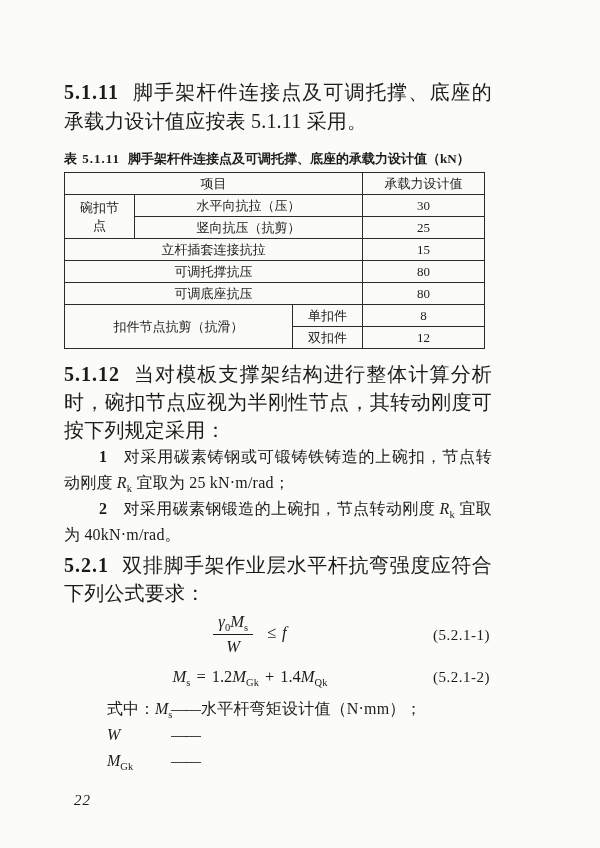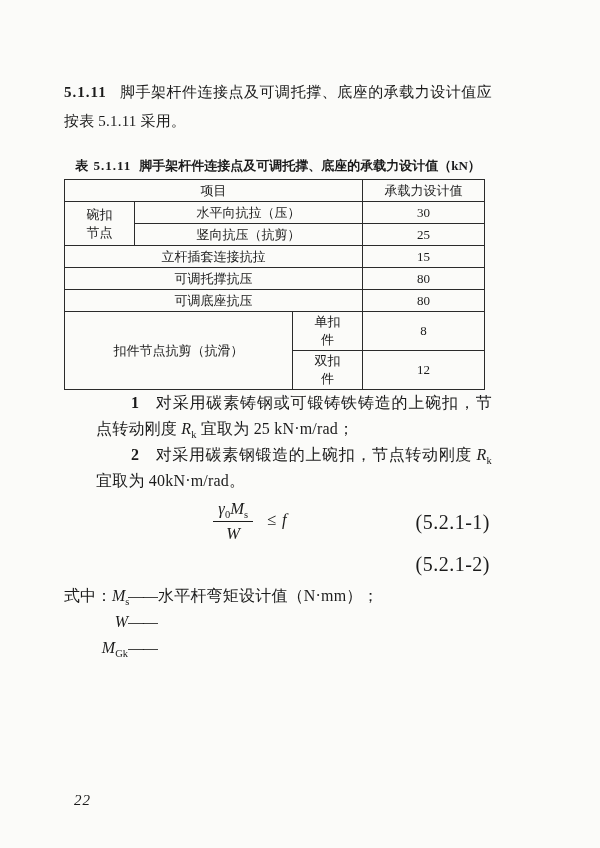--- a/index.html
+++ b/index.html
@@ -4,57 +4,57 @@
 <style>
   * { margin:0; padding:0; box-sizing:border-box; }
   html,body { background:#e8e8e6; }
   .page {
     position:relative; width:600px; height:848px; margin:0 auto;
     background:#fbfbf9; color:#1b1b1b; overflow:hidden;
     font-family:"Liberation Serif","DejaVu Serif",serif;
   }
   .content { position:absolute; left:64px; top:78px; width:428px; }
 
-  .para { font-size:15px; line-height:29px; text-align:justify; letter-spacing:0.2px; }
+  .para { font-size:20px; line-height:29px; text-align:justify; letter-spacing:0.2px; }
   .para .sec-num { font-weight:bold; margin-right:13px; letter-spacing:1px; }
   .tight { line-height:28px; margin-top:11px; }
 
-  .caption { margin-top:21px; text-align:center; font-weight:bold; font-size:13px; line-height:18px; }
+  .caption { margin-top:14px; text-align:left; font-weight:bold; font-size:13px; line-height:18px; }
   .caption .cap-label { letter-spacing:1px; margin-right:8px; }
 
   table.data { border-collapse:collapse; width:420px; margin-top:4px; font-size:13px; table-layout:fixed; }
-  table.data td { border:1px solid #2b2b2b; text-align:center; vertical-align:middle; height:22px; padding:1px 17px; }
+  table.data td { border:1px solid #2b2b2b; text-align:center; vertical-align:middle; height:22px; padding:1px 11px; }
   table.data { border:1.5px solid #222; }
 
   .note { margin-top:8px; font-size:12.5px; line-height:17px; padding-left:11px; }
 
-  .item { font-size:16px; line-height:26px; text-align:justify; text-indent:35px; letter-spacing:0.2px;margin-left:32px; }
+  .item { font-size:16px; line-height:26px; text-align:justify; text-indent:35px; letter-spacing:0.2px; }
   .item .item-num { font-weight:bold; margin-right:16px; }
 
   .sec-head { margin-top:4px; text-align:center; font-weight:bold; font-size:16.5px; line-height:24px; }
   .sec-head .head-num { margin-right:12px; letter-spacing:1px; }
 
   var, .mvar { font-style:italic; font-family:"Liberation Serif","DejaVu Serif",serif; }
   sub { font-size:10.5px; line-height:0; }
   sup { font-size:10.5px; line-height:0; }
 
   .equation { position:relative; margin-top:2px; text-align:center; font-size:16.5px; min-height:26px; }
   .equation .math { display:inline-block; transform:translateX(-28px); }
-  .equation .eq-label { position:absolute; right:2px; top:50%; transform:translateY(-50%); font-size:20px; letter-spacing:0.5px; }
+  .equation .eq-label { position:absolute; right:2px; top:50%; transform:translateY(-50%); font-size:15px; letter-spacing:0.5px; }
   .eq-frac { display:inline-block; vertical-align:middle; text-align:center; margin-right:8px; }
   .eq-frac .frac-num { display:block; padding:0 5px 2px 5px; border-bottom:1.4px solid #1b1b1b; line-height:21px;text-align:right; }
   .eq-frac .frac-den { display:block; line-height:22px; padding-top:1px; }
   .eq-line { line-height:26px; }
   .rel { margin:0 6px; font-style:normal; }
   .eq1-wrap { margin-top:4px; }
   .eq2-wrap { margin-top:6px; }
 
   .where { margin-top:6px; font-size:16px; }
   .where-row { display:flex; align-items:flex-start; line-height:26px; }
-  .where-lead { flex:none; width:64px; text-align:right; white-space:nowrap; }
+  .where-lead { flex:none; width:64px; text-align:left; white-space:nowrap;margin-left:43px; }
   .where-dash { flex:none; width:30px; overflow:hidden; letter-spacing:-1px; }
   .where-desc { flex:1 1 auto; text-align:justify; letter-spacing:0.2px; }
 
   .page-num { position:absolute; left:74px; top:792px; font-size:15px; font-style:italic; letter-spacing:1px; }
 </style>
 </head>
 <body>
 
 <div class="page">
   <div class="content">
@@ -102,38 +102,41 @@
         <td>8</td>
       </tr>
       <tr>
         <td>双扣件</td>
         <td>12</td>
       </tr>
     </tbody>
       </table>
 
 
+    <p class="para tight"><span class="sec-num">5.1.12</span><span>当对模板支撑架结构进行整体计算分析时，碗扣节点应视为半刚性节点，其转动刚度可按下列规定采用：</span></p>
 
     <p class="item"><span class="item-num">1</span><span>对采用碳素铸钢或可锻铸铁铸造的上碗扣，节点转动刚度 </span><var>R</var><sub>k</sub><span> 宜取为 25 kN·m/rad；</span></p>
 
     <p class="item"><span class="item-num">2</span><span>对采用碳素钢锻造的上碗扣，节点转动刚度 </span><var>R</var><sub>k</sub><span> 宜取为 40kN·m/rad。</span></p>
 
 
+    <p class="para tight" style="margin-top:3px"><span class="sec-num">5.2.1</span><span>双排脚手架作业层水平杆抗弯强度应符合下列公式要求：</span></p>
 
     <div class="equation eq1-wrap">
       <span class="math">
         <span class="eq-frac">
           <span class="frac-num"><var>γ</var><sub>0</sub><var>M</var><sub>s</sub></span>
           <span class="frac-den"><var>W</var></span>
         </span><span class="rel">≤</span><var>f</var>
       </span>
       <span class="eq-label">(5.2.1-1)</span>
     </div>
 
     <div class="equation eq2-wrap">
+      <span class="math eq-line"><var>M</var><sub>s</sub><span class="rel">=</span><span>1.2</span><var>M</var><sub>Gk</sub><span class="rel">+</span><span>1.4</span><var>M</var><sub>Qk</sub></span>
       <span class="eq-label">(5.2.1-2)</span>
     </div>
 
     <div class="where">
       <div class="where-row">
         <span class="where-lead"><span>式中：</span><var>M</var><sub>s</sub></span>
         <span class="where-dash">——</span>
         <span class="where-desc">水平杆弯矩设计值（N·mm）；</span>
       </div>
       <div class="where-row">

